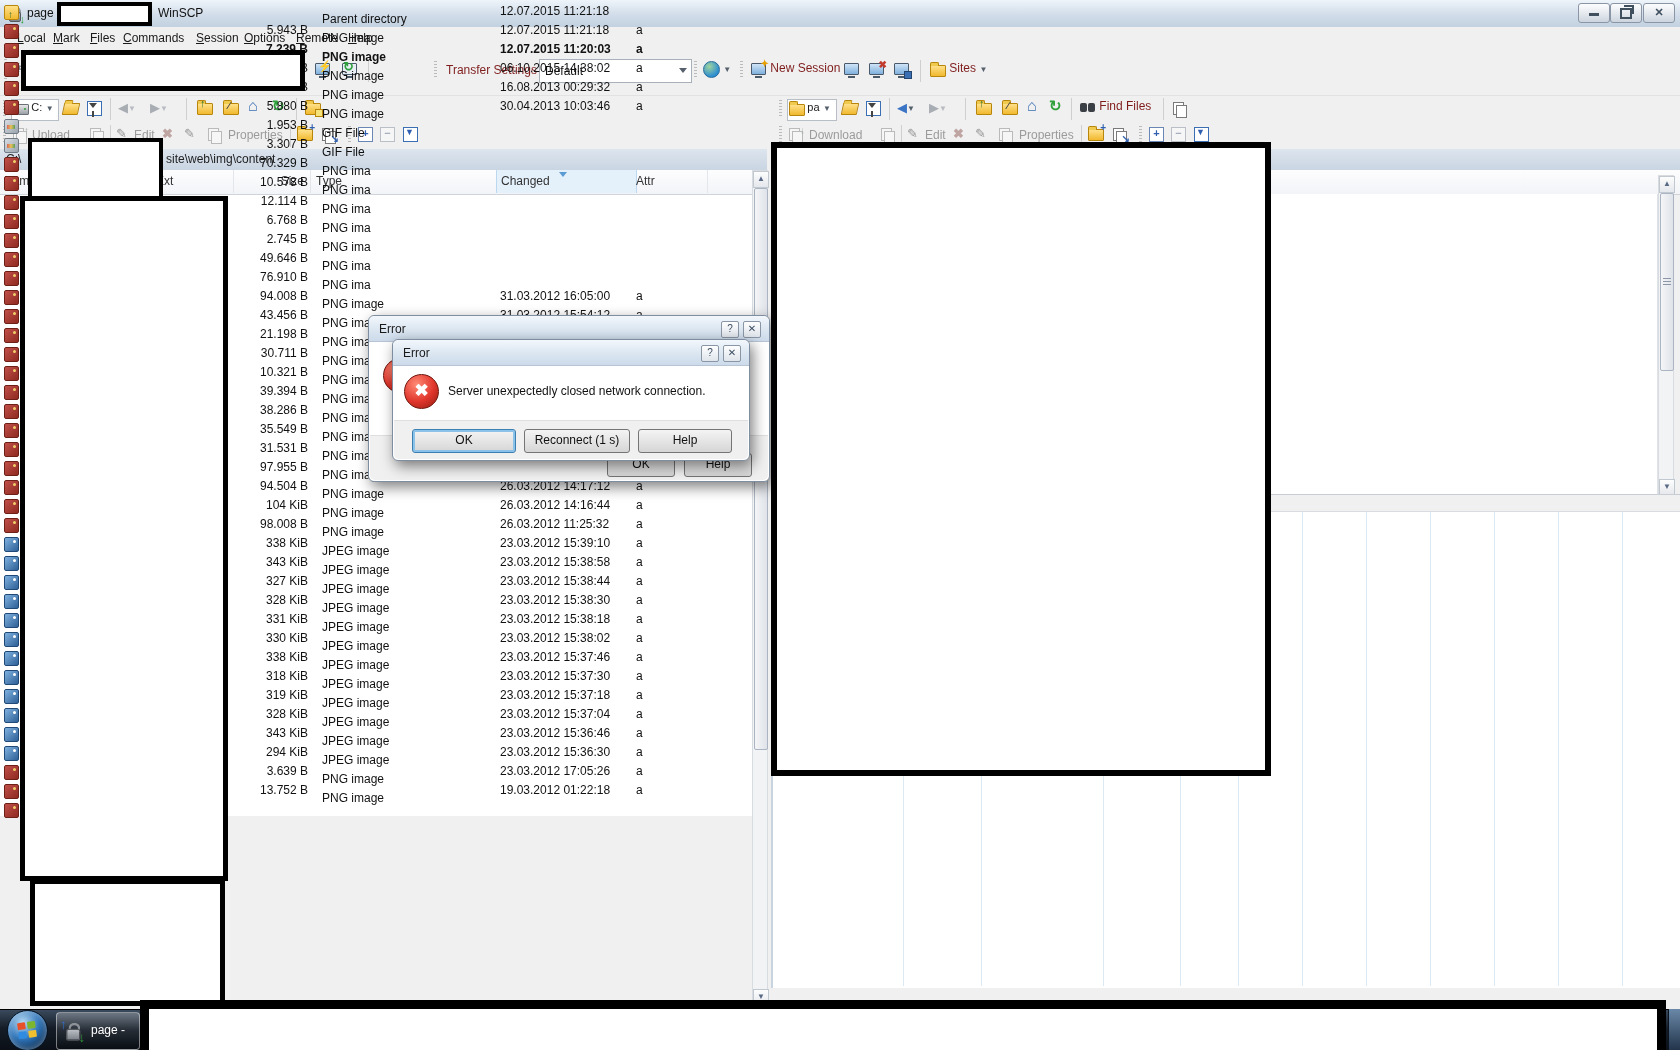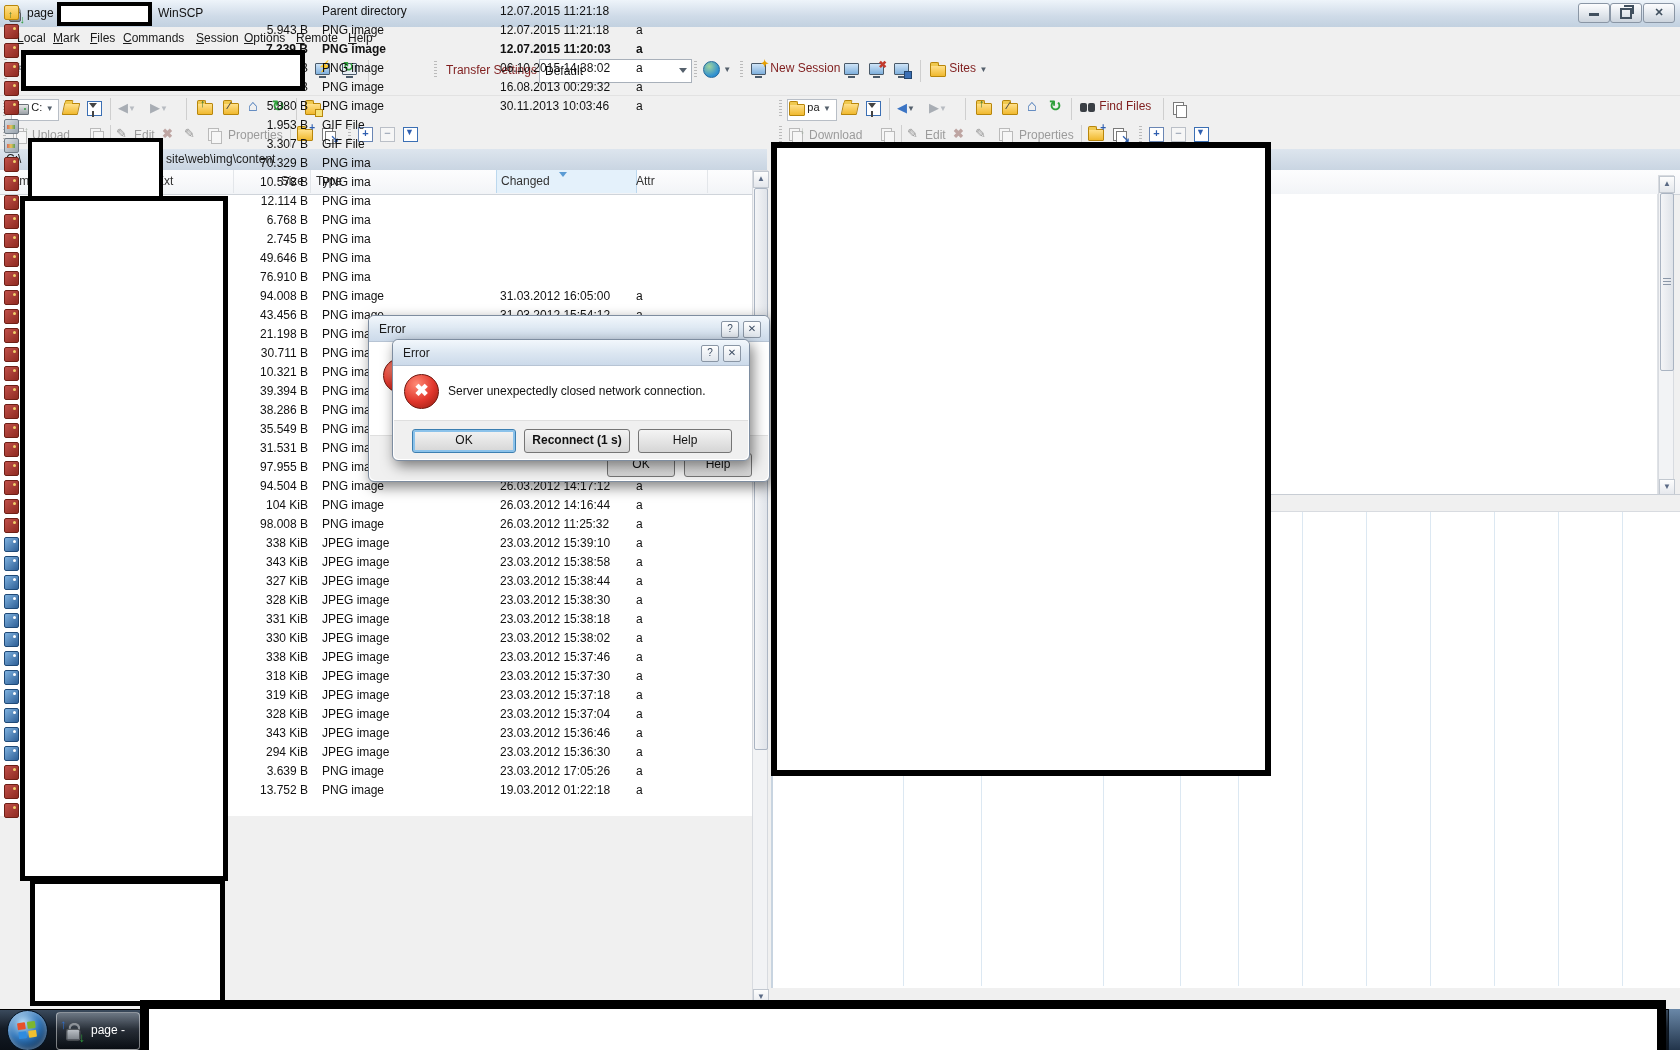--- a/index.html
+++ b/index.html
@@ -68,21 +68,21 @@
   .hdrrow{top:170px;height:24px;background:linear-gradient(#fdfdfe,#f2f4f7);border-bottom:1px solid #cfd4da;font-size:12px;color:#333;}
   .hcell{position:absolute;top:0;height:23px;line-height:23px;border-right:1px solid #e3e6ea;padding-left:4px;}
   .hl-changed{background:#e4f1fb;border-left:1px solid #bcd8ee;border-right:1px solid #bcd8ee;}
   .sort-arrow{position:absolute;top:2px;width:0;height:0;border-left:4px solid transparent;border-right:4px solid transparent;border-top:5px solid #5a9bd4;}
 
   
   .filelist{left:0;top:194px;width:752px;height:816px;background:#fff;overflow:hidden;}
   .frow{position:absolute;left:0;width:752px;height:19px;line-height:19px;font-size:12px;color:#111;}
   .fcell{position:absolute;top:0;white-space:nowrap;}
   .fsize{width:78px;text-align:right;left:230px;}
-  .ftype{left:322px;}
+  .ftype{left:322px;margin-top:8px;}
   .fchanged{left:500px;}
   .fattr{left:636px;}
   .fic{position:absolute;left:4px;top:3px;width:13px;height:13px;border-radius:2px;}
   .fic-png{background:linear-gradient(135deg,#c0504a,#8f2a20);border:1px solid #6e1f16;}
   .fic-png:after{content:"";position:absolute;right:2px;top:2px;width:3px;height:3px;background:#f2d06b;border-radius:50%;}
   .fic-gif{background:linear-gradient(135deg,#d8dde2,#9aa4ae);border:1px solid #707a84;}
   .fic-gif:after{content:"";position:absolute;left:2px;top:5px;width:8px;height:4px;background:linear-gradient(90deg,#d86a5a,#e8c05a,#5aa05a);}
   .fic-jpg{background:linear-gradient(135deg,#7fb2e0,#2e5f96);border:1px solid #1f4a78;}
   .fic-jpg:after{content:"";position:absolute;right:2px;top:2px;width:3px;height:3px;background:#fff;border-radius:50%;}
   .fic-parent{background:linear-gradient(#ffe08a,#f0b92f);border:1px solid #b8860b;}
@@ -343,21 +343,21 @@
         <span class="fic fic-png"></span>
         <span class="fcell fsize">45.559 B</span>
         <span class="fcell ftype">PNG image</span>
         <span class="fcell fchanged">16.08.2013 00:29:32</span>
         <span class="fcell fattr">a</span>
       </div>
       <div class="frow" style="top: 97px;">
         <span class="fic fic-png"></span>
         <span class="fcell fsize">5.880 B</span>
         <span class="fcell ftype">PNG image</span>
-        <span class="fcell fchanged">30.11.2013 10:03:46</span>
+        <span class="fcell fchanged">30.04.2013 10:03:46</span>
         <span class="fcell fattr">a</span>
       </div>
       <div class="frow" style="top: 116px;">
         <span class="fic fic-gif"></span>
         <span class="fcell fsize">1.953 B</span>
         <span class="fcell ftype">GIF File</span>
         <span class="fcell fchanged"></span>
         <span class="fcell fattr"></span>
       </div>
       <div class="frow" style="top: 135px;">
@@ -670,21 +670,21 @@
   <div class="abs dialog" style="left:392px;top:339px;width:356px;height:120px;">
     <div class="dlg-title">
       <span>Error</span>
       <div class="tbtn" style="right:30px;">?</div>
       <div class="tbtn" style="right:8px;">✕</div>
     </div>
     <div class="err-icon" style="left:11px;top:34px;">✖</div>
     <div class="abs" style="left:55px;top:44px;font-size:12px;color:#111;">Server unexpectedly closed network connection.</div>
     <div class="dlg-btnbar" style="height:38px;">
       <div class="btn btn-focus" style="left:18px;top:8px;width:102px;"><span>OK</span></div>
-      <div class="btn" style="left:130px;top:8px;width:104px;font-weight:bold;"><span>Reconnect (1 s)</span></div>
+      <div class="btn" style="left:130px;top:8px;width:104px;"><span>Reconnect (1 s)</span></div>
       <div class="btn" style="left:244px;top:8px;width:92px;"><span>Help</span></div>
     </div>
   </div>
 
   <div class="abs taskbar"></div>
   <div class="abs orb">
     <div class="flag">
       <span class="fl1"></span>
         <span class="fl2"></span>
         <span class="fl3"></span>

